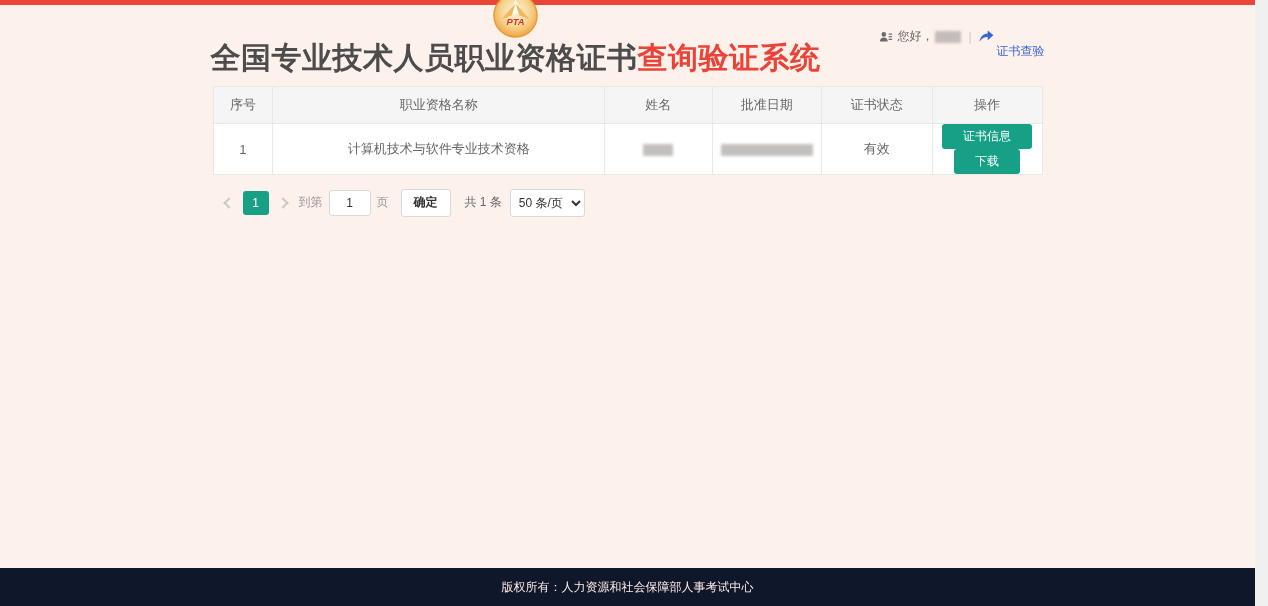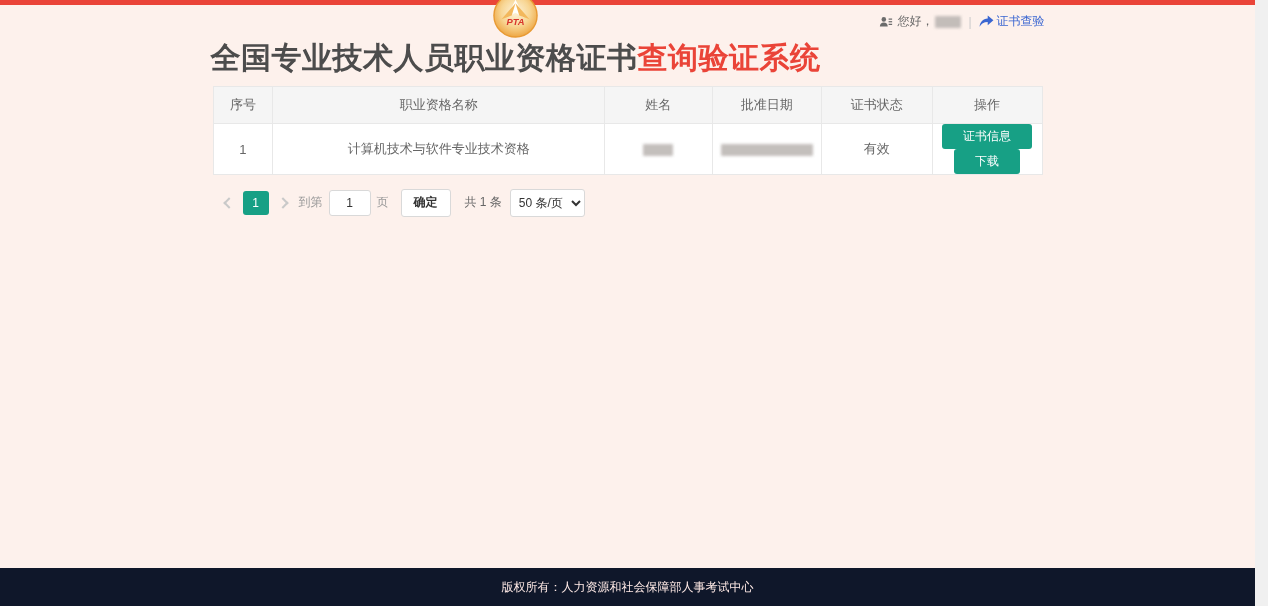--- a/index.html
+++ b/index.html
@@ -15,21 +15,21 @@
   .header { height: 58px; flex: 0 0 auto; }
   .header-inner { width: 834px; margin: 0 auto; position: relative; height: 100%; display: flex; align-items: center; }
   .brand { display: flex; align-items: center; padding-top: 4px; flex-direction: column; }
   .logo { width: 45px; height: 45px; flex: 0 0 auto; }
   .site-title { font-size: 30px; font-weight: bold; color: #4c4c4c; letter-spacing: 0.5px; }
   .site-title .accent { color: #ea4438; }
 
   .user-bar { position: absolute; right: 0; top: 8px; display: flex; align-items: center; font-size: 12px; color: #666; }
   .user-bar .sep { color: #ccc; margin: 0 7px; }
   .verify-link { color: #3a66d1; text-decoration: none; cursor: pointer; display: flex; align-items: center; }
-  .verify-link span { margin-left: 3px; }
+  .verify-link span { margin-left: 3px; margin-top: 30px; }
   .redact { display: inline-block; background: #b9b4b1; border-radius: 1px; filter: blur(1.6px); opacity: 0.85; vertical-align: middle; }
   .redact.user-name { width: 26px; height: 12px; margin-left: 2px; }
   .redact.cell-name { width: 30px; height: 12px; }
   .redact.cell-date { width: 92px; height: 12px; }
 
   .nav { width: 830px; margin: 0 auto; height: 40px; background: #ea4438; display: flex; align-items: center; flex: 0 0 auto; }
   .nav-tab { position: relative; height: 40px; line-height: 40px; padding: 0 20px; color: #ffffff; font-size: 14px; cursor: pointer; }
   .nav-tab .underline { position: absolute; left: 14px; right: 14px; bottom: 0; height: 3px; background: #f7941d; }
   .logout { margin-left: auto; padding-right: 26px; color: #ffffff; font-size: 14px; cursor: pointer; }
 

